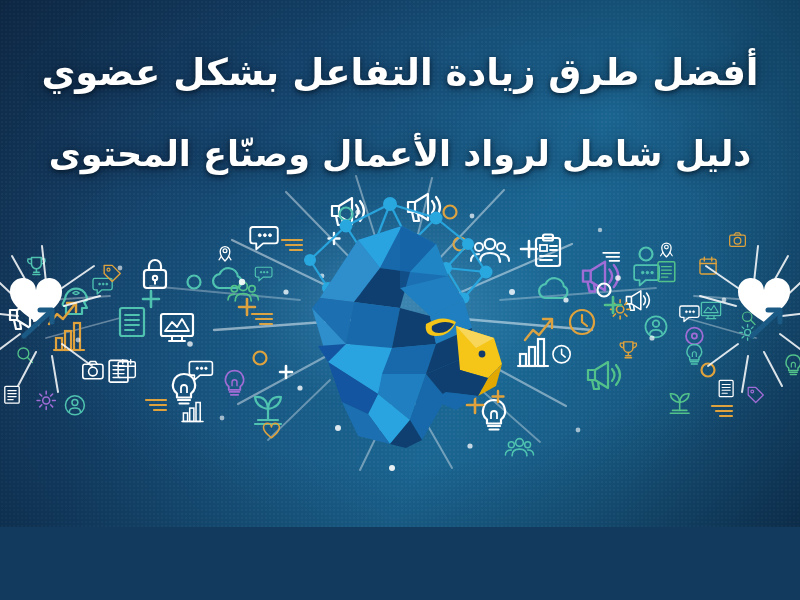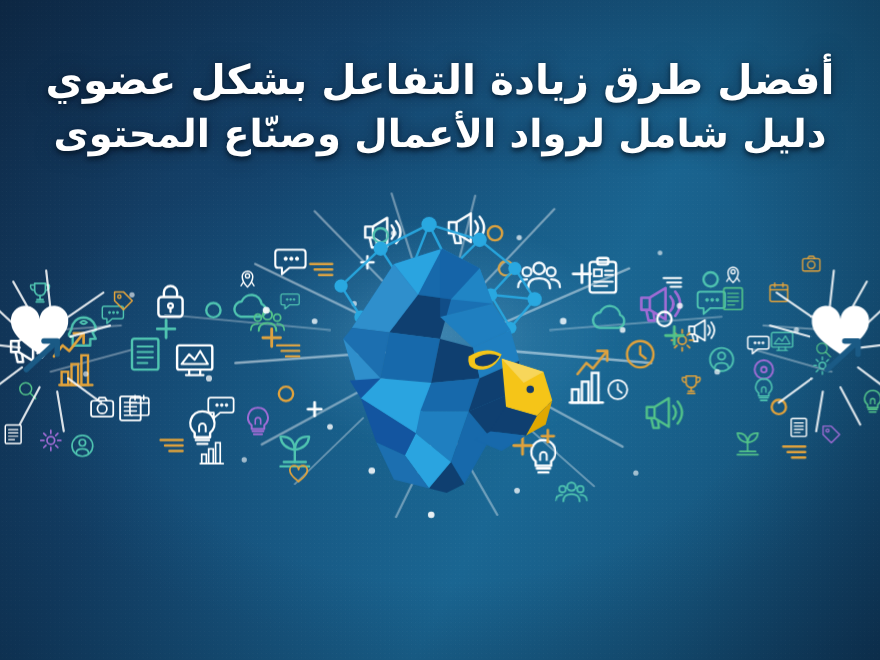--- a/index.html
+++ b/index.html
@@ -3,21 +3,21 @@
 <meta charset="utf-8">
 <title>Blog Hero Banner</title>
 <style>
   html,body{margin:0;padding:0;}
   body{
     width:800px;height:600px;overflow:hidden;
     font-family:"DejaVu Sans","Liberation Sans",sans-serif;
     background:#123a5e;
   }
   #banner{
-    position:relative;width:800px;height:600px;overflow:hidden;
+    position:relative;width:800px;height:527px;overflow:hidden;
     background:
       radial-gradient(ellipse 70% 55% at 50% 60%, rgba(26,110,155,0.55) 0%, rgba(20,70,110,0.0) 70%),
       linear-gradient(118deg,#123254 0%,#14436c 30%,#1a6490 62%,#16547c 82%,#113c60 100%);
   }
   
   #texture{
     position:absolute;inset:0;
     background-image:radial-gradient(rgba(255,255,255,0.045) 0.7px, transparent 0.8px);
     background-size:4px 4px;
     pointer-events:none;
@@ -35,21 +35,21 @@
   }
   #headline .line{
     color:#ffffff;
     font-weight:bold;
     font-size:37px;
     line-height:50px;
     letter-spacing:0px;
     text-shadow:0 2px 5px rgba(3,16,30,0.75), 0 0 18px rgba(6,28,48,0.5);
     white-space:nowrap;
   }
-  #headline .line.l2{font-size:35px;}
+  #headline .line.l2{font-size:35px;margin-top:31px;}
 
   
   #eagle-wrap{
     position:absolute;left:50%;top:298px;transform:translate(-50%,-50%);
     width:300px;height:300px;z-index:30;
   }
   #glow{
     position:absolute;left:50%;top:52%;transform:translate(-50%,-50%);
     width:330px;height:210px;
     background:radial-gradient(ellipse at center, rgba(150,215,255,0.30) 0%, rgba(120,200,250,0.10) 42%, rgba(255,255,255,0) 72%);

